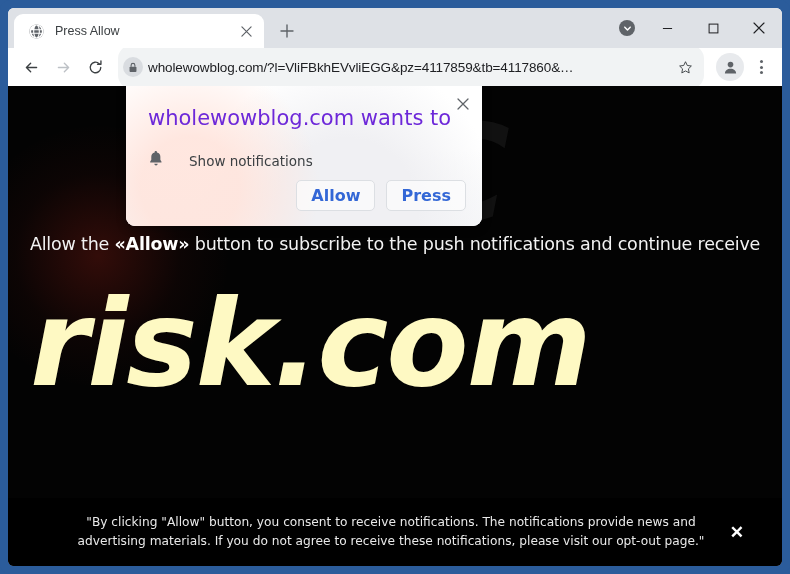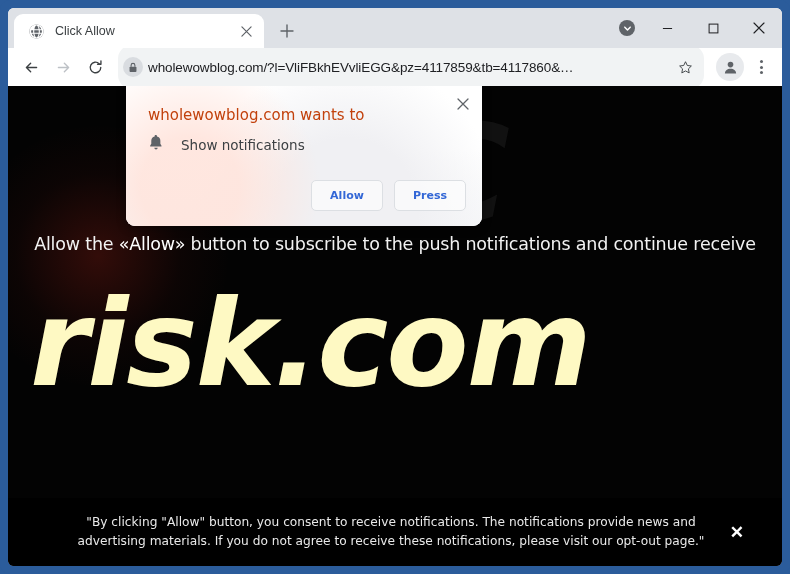--- a/index.html
+++ b/index.html
@@ -244,21 +244,21 @@
     position: absolute;
     left: 0; right: 0;
     top: 148px;
     text-align: center;
     color: #f2f2f2;
     font-size: 17.5px;
     font-family: "DejaVu Sans", sans-serif;
     letter-spacing: -0.2px;
     white-space: nowrap;
   }
-  .headline b { font-weight: 400; color: #ffffff; }
+  .headline b { font-weight: 700; color: #ffffff; }
 
   
   .consent {
     position: absolute;
     left: 0; right: 0; bottom: 0;
     height: 68px;
     background: #000000;
     display: flex;
     align-items: center;
     justify-content: center;
@@ -308,53 +308,53 @@
   .perm-x {
     position: absolute;
     right: 9px; top: 8px;
     width: 20px; height: 20px;
     display: flex; align-items: center; justify-content: center;
   }
 
   .perm-title {
     position: absolute;
     left: 22px; top: 20px;
-    font-size: 15px;
-    color: #c2410c;
+    font-size: 21px;
+    color: #6d28d9;
     font-family: "DejaVu Sans", sans-serif;
     text-align: right;
   }
 
   .perm-row {
     position: absolute;
-    left: 22px; top: 48px;
-    display: flex;
-    align-items: center;
-    gap: 17px;
+    left: 22px; top: 64px;
+    display: flex;
+    align-items: center;
+    gap: 25px;
   }
   .perm-row-label {
     font-size: 13.5px;
     color: #3c4043;
     font-family: "DejaVu Sans", sans-serif;
   }
 
   .perm-actions {
     position: absolute;
     right: 16px; bottom: 15px;
     display: flex;
     gap: 11px;
   }
   .perm-btn {
     min-width: 72px;
     height: 31px;
     border: 1px solid #dcdfe3;
     border-radius: 5px;
     background: rgba(255,255,255,0.6);
     color: #3367d6;
-    font-size: 11px;
+    font-size: 16px;
     font-weight: 700;
     display: flex;
     align-items: center;
     justify-content: center;
     padding: 4px 14px;
     font-family: "DejaVu Sans", sans-serif;
   }
 </style>
 </head>
 <body>
@@ -364,21 +364,21 @@
 
     <div class="tabstrip">
 
       <div class="tab">
         <span class="tab-favicon">
           <svg width="17" height="17" viewBox="0 0 24 24">
             <circle cx="12" cy="12" r="10" fill="#5f6368"></circle>
             <path d="M12 2a10 10 0 000 20 10 10 0 000-20zm0 1.6c1.1 0 2.4 2 2.9 5.1H9.1C9.6 5.6 10.9 3.6 12 3.6zM7.5 8.7c.3-1.9.9-3.4 1.6-4.4A8.5 8.5 0 005.2 8.7h2.3zm-2.9 1.6h2.7a22 22 0 000 3.4H4.6a8.4 8.4 0 010-3.4zm.6 5h2.3c.3 1.9.9 3.4 1.6 4.4a8.5 8.5 0 01-3.9-4.4zm3.9 0h5.8c-.5 3.1-1.8 5.1-2.9 5.1s-2.4-2-2.9-5.1zm6-1.6H8.9a20 20 0 010-3.4h6.2a20 20 0 010 3.4zm1.4 1.6h2.3a8.5 8.5 0 01-3.9 4.4c.7-1 1.3-2.5 1.6-4.4zm.2-1.6a22 22 0 000-3.4h2.7a8.4 8.4 0 010 3.4h-2.7zm-.2-5c-.3-1.9-.9-3.4-1.6-4.4a8.5 8.5 0 013.9 4.4h-2.3z" fill="#ffffff"></path>
           </svg>
         </span>
-        <span class="tab-title">Click Allow</span>
+        <span class="tab-title">Press Allow</span>
         <span class="tab-close">
           <svg width="11" height="11" viewBox="0 0 12 12">
             <path d="M1 1 L11 11 M11 1 L1 11" stroke="#5f6368" stroke-width="1.3" stroke-linecap="round"></path>
           </svg>
         </span>
       </div>
 
       <div class="newtab">
         <svg width="14" height="14" viewBox="0 0 14 14">
           <path d="M7 1 L7 13 M1 7 L13 7" stroke="#5f6368" stroke-width="1.4" stroke-linecap="round"></path>

